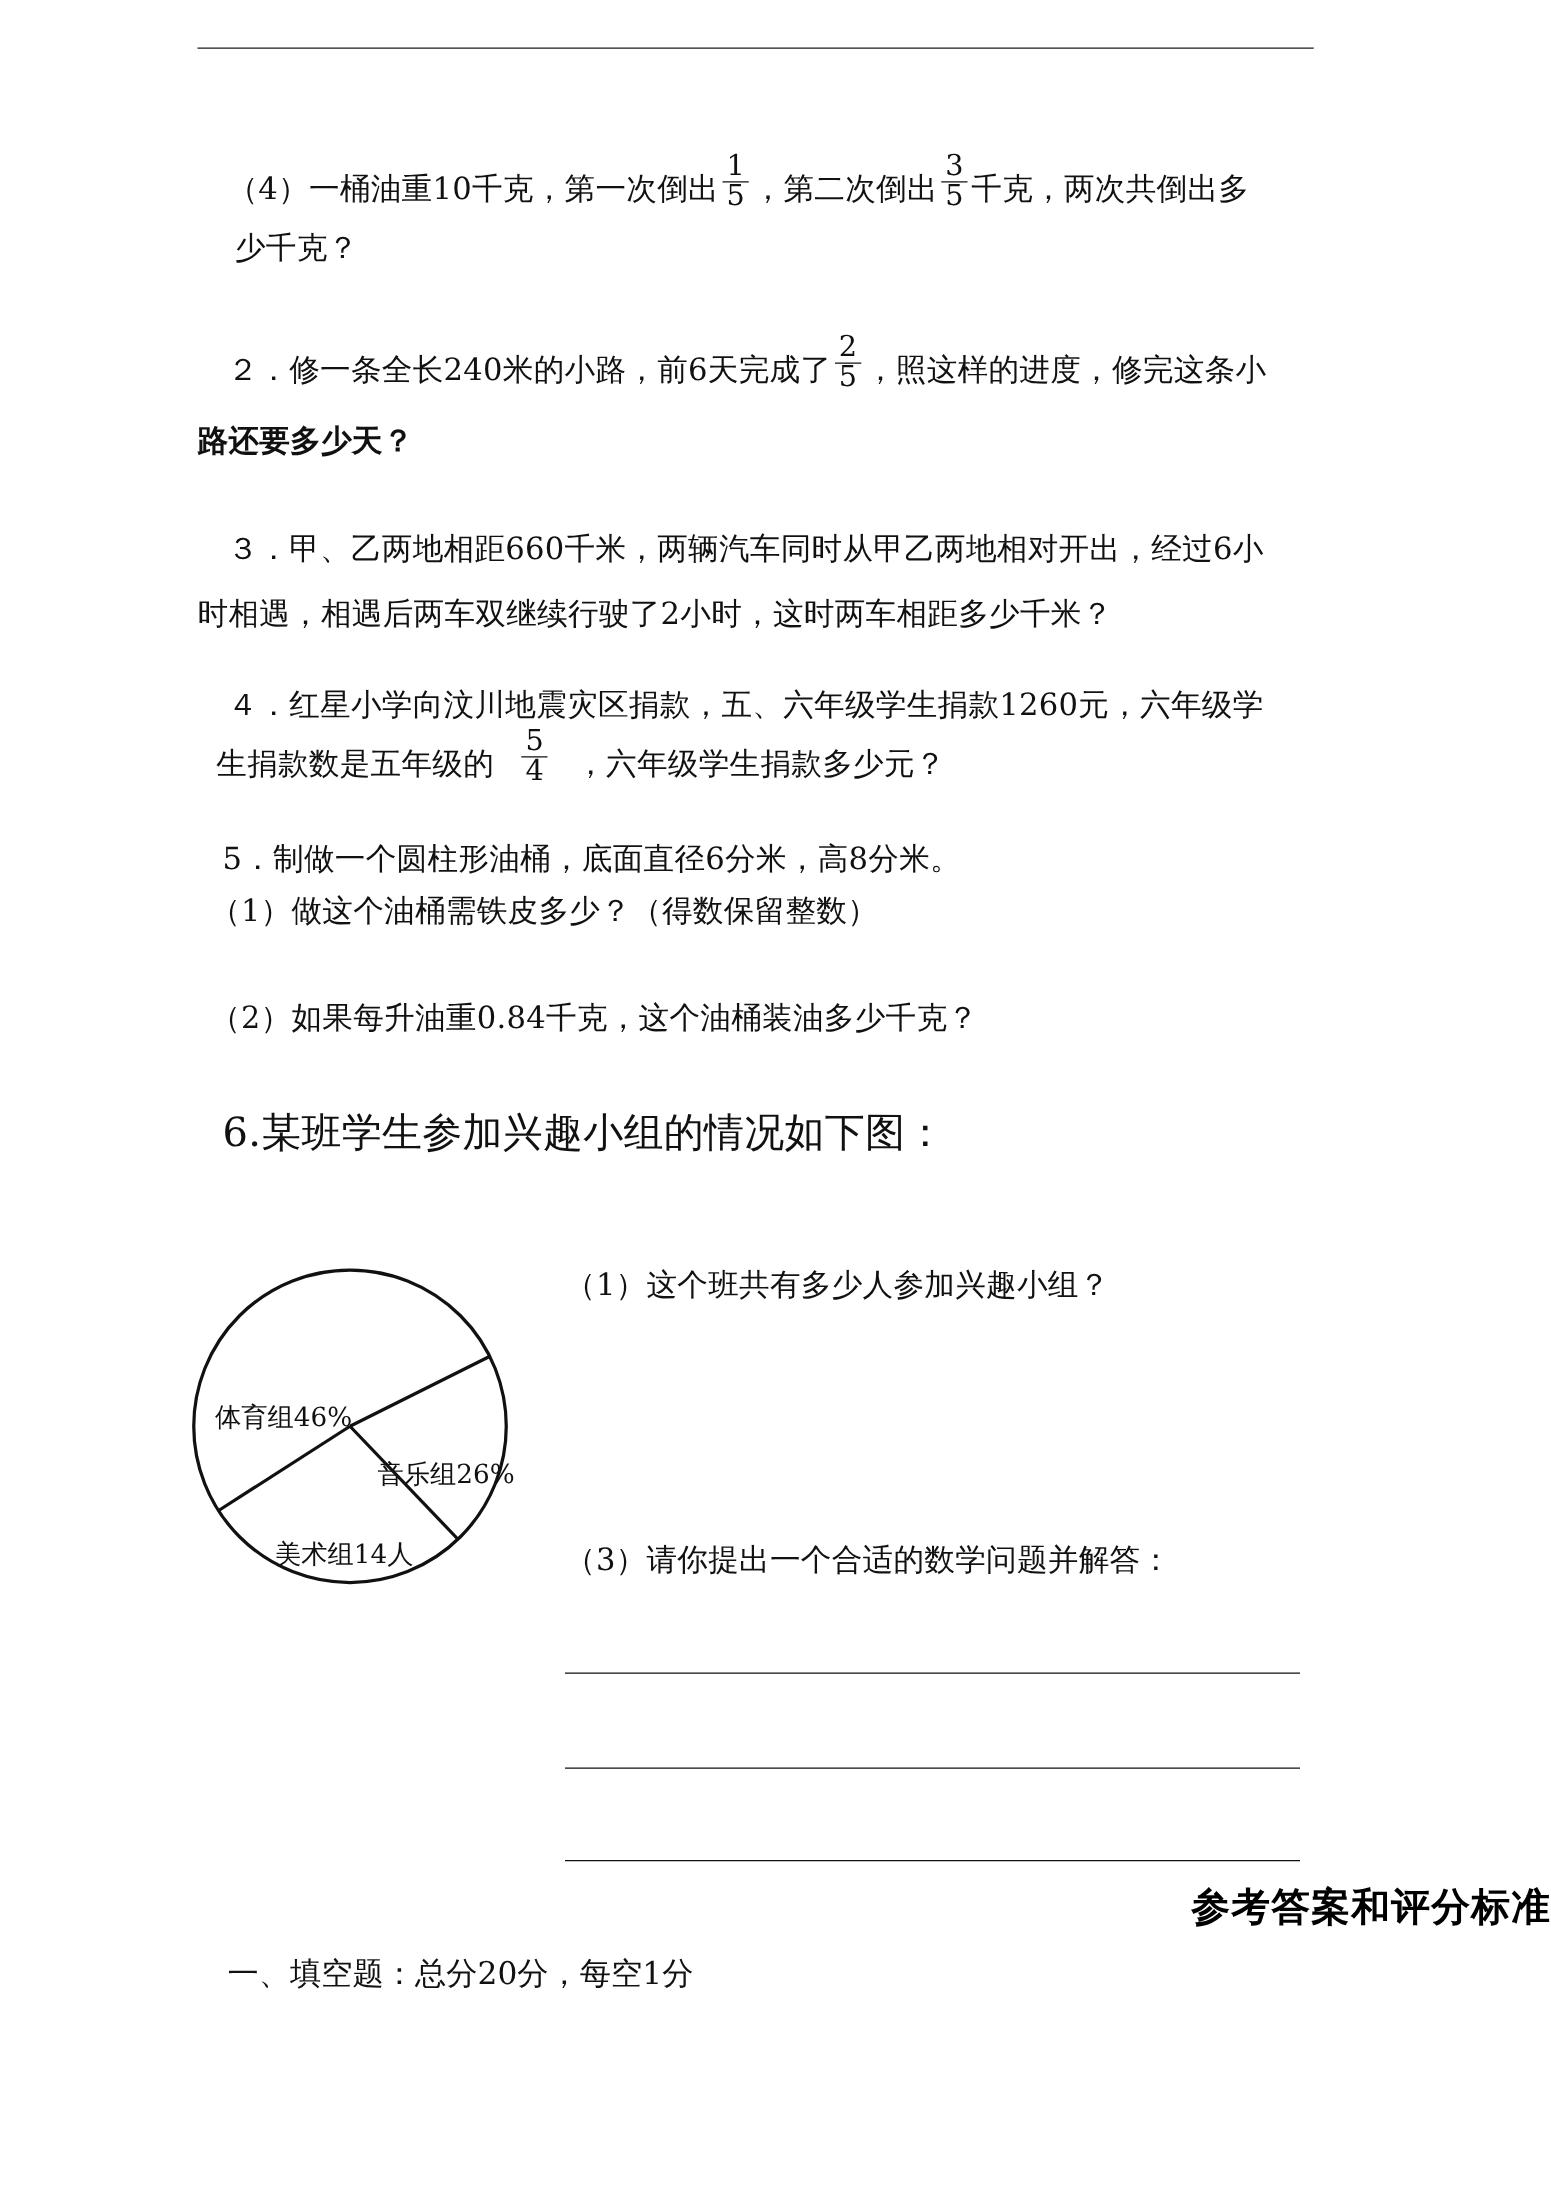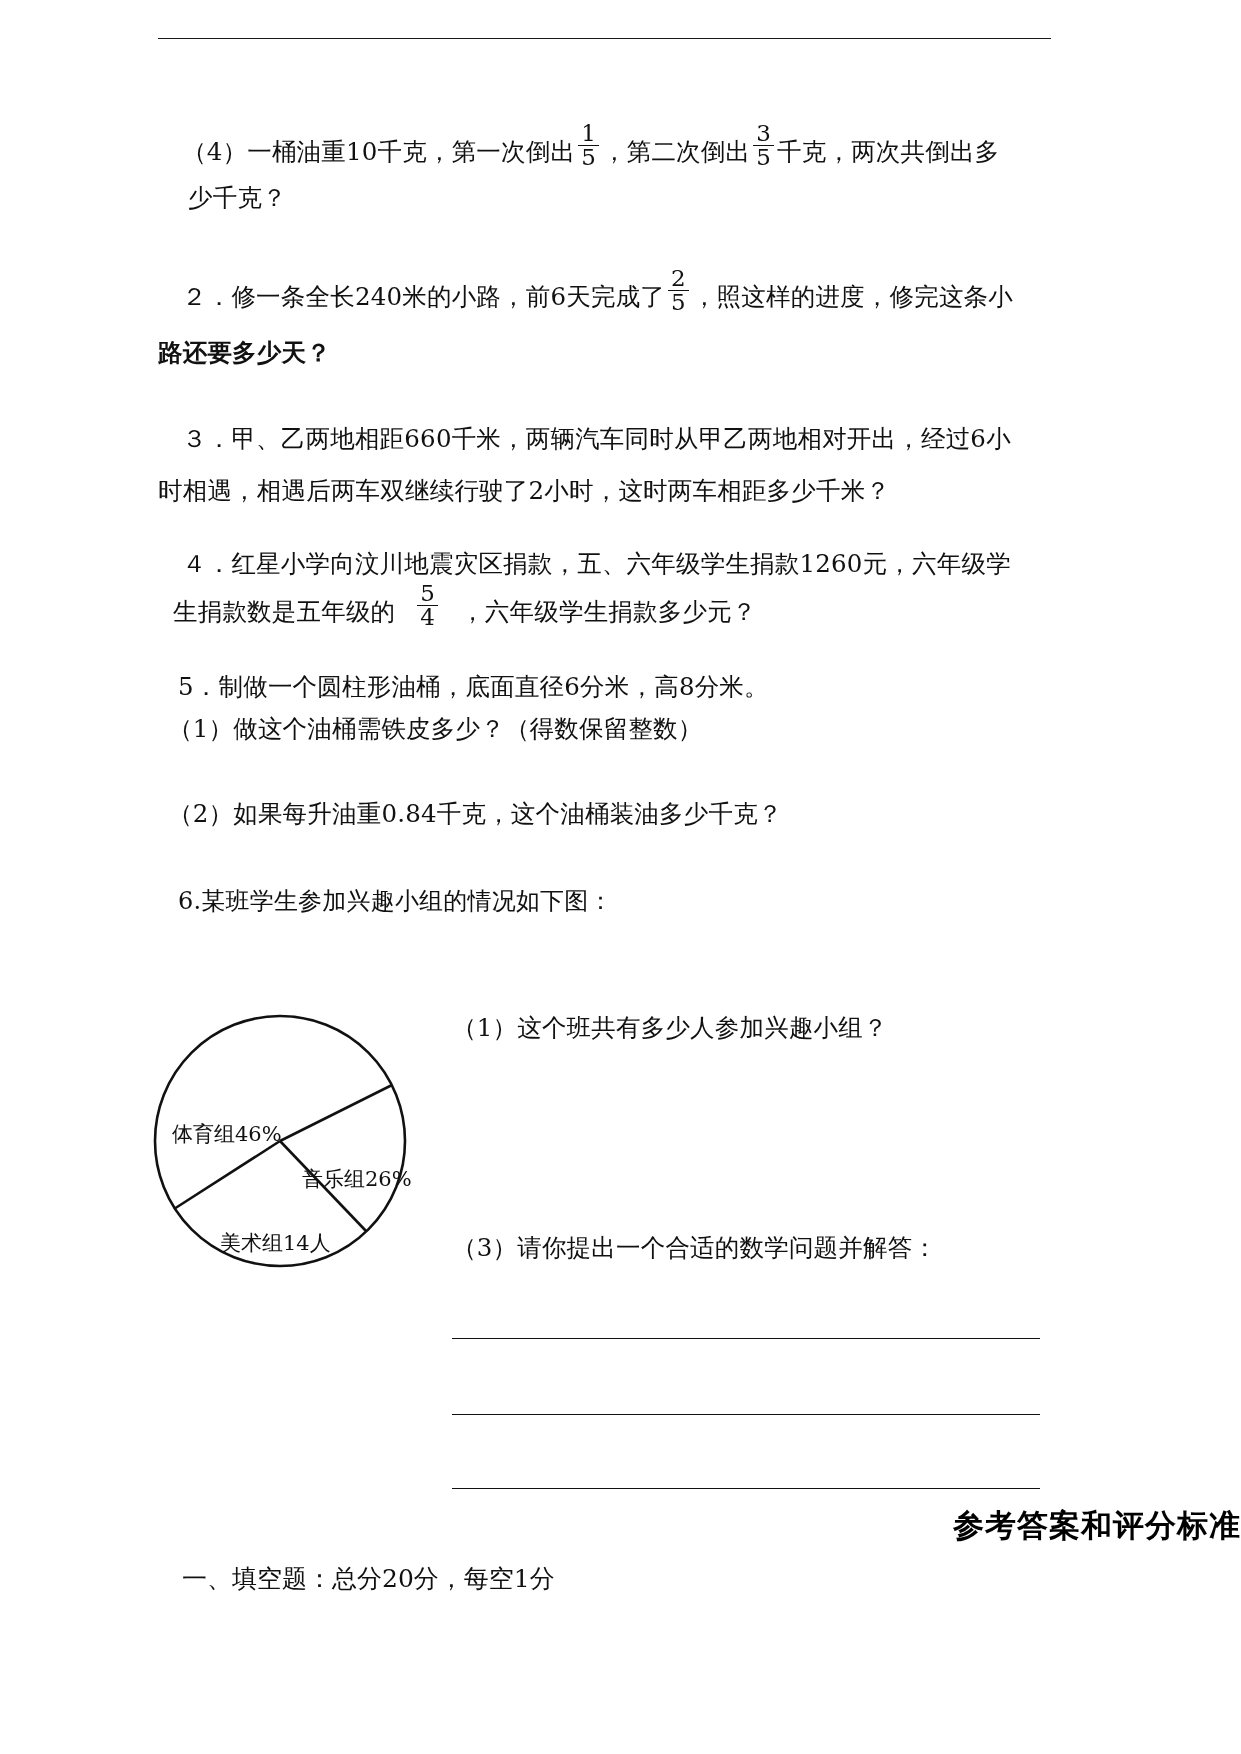--- a/index.html
+++ b/index.html
@@ -135,21 +135,21 @@
 
   <div class="q" style="left:182px; top:548px;">４．红星小学向汶川地震灾区捐款，五、六年级学生捐款1260元，六年级学</div>
   <div class="q" style="left:173px; top:588px;">
     <span>生捐款数是五年级的</span><span class="frac" style="margin:0 22px;"><span class="num">5</span><span class="den">4</span></span><span>，六年级学生捐款多少元？</span>
   </div>
 
   <div class="q" style="left:178px; top:671px;">5．制做一个圆柱形油桶，底面直径6分米，高8分米。</div>
   <div class="q" style="left:168px; top:713px;">（1）做这个油桶需铁皮多少？（得数保留整数）</div>
   <div class="q" style="left:168px; top:798px;">（2）如果每升油重0.84千克，这个油桶装油多少千克？</div>
 
-  <div class="q" style="left:178px; top:886px; font-size:24px;">6.某班学生参加兴趣小组的情况如下图：</div>
+  <div class="q" style="left:178px; top:886px; font-size:32px;">6.某班学生参加兴趣小组的情况如下图：</div>
 
   <div class="pie-wrap">
     <svg width="256" height="256" viewBox="0 0 256 256">
 
       <circle cx="128" cy="128" r="125" fill="#ffffff" stroke="#111111" stroke-width="2.6"></circle>
 
       <line x1="128" y1="128" x2="240" y2="72" stroke="#111111" stroke-width="2.6"></line>
 
       <line x1="128" y1="128" x2="214" y2="218" stroke="#111111" stroke-width="2.6"></line>
 

